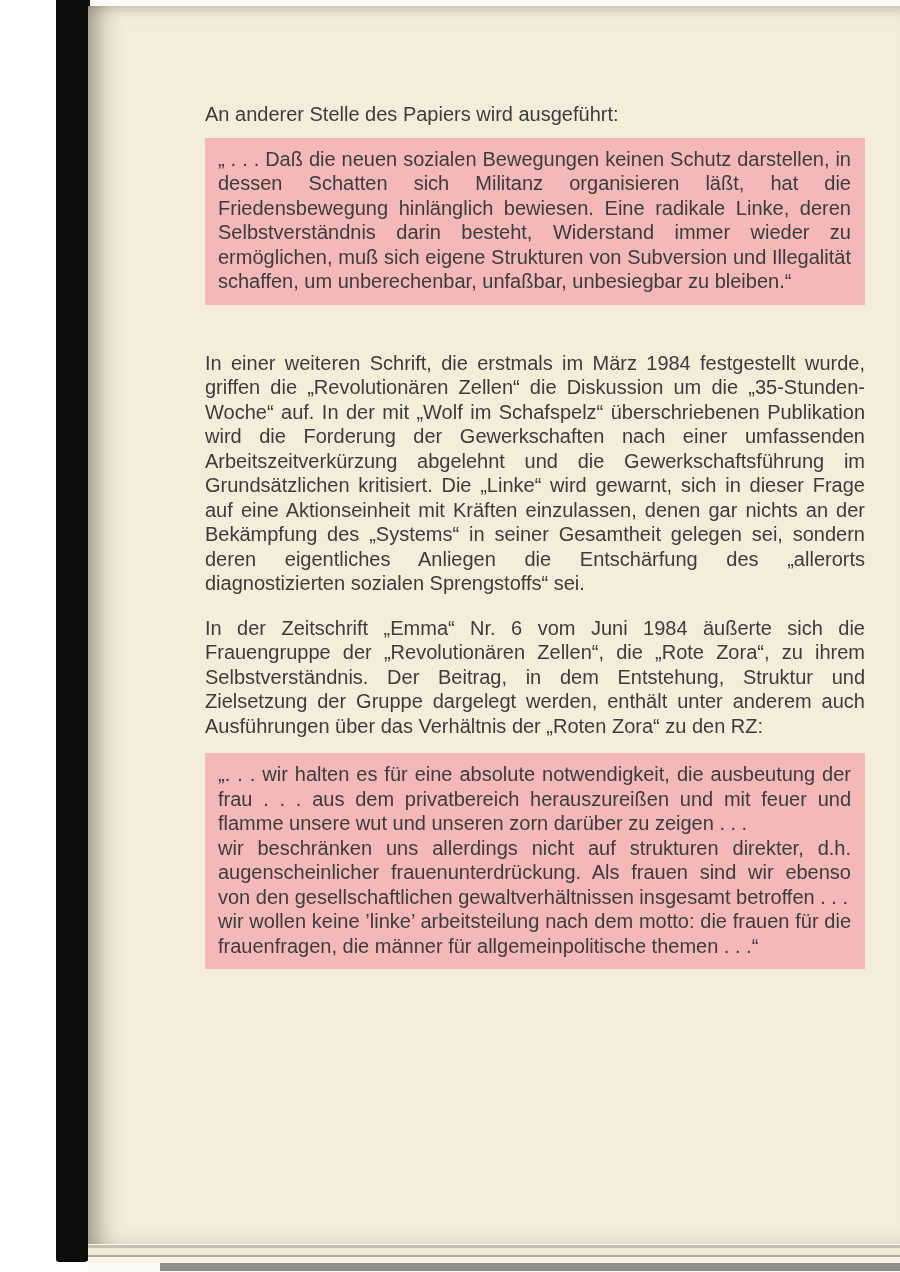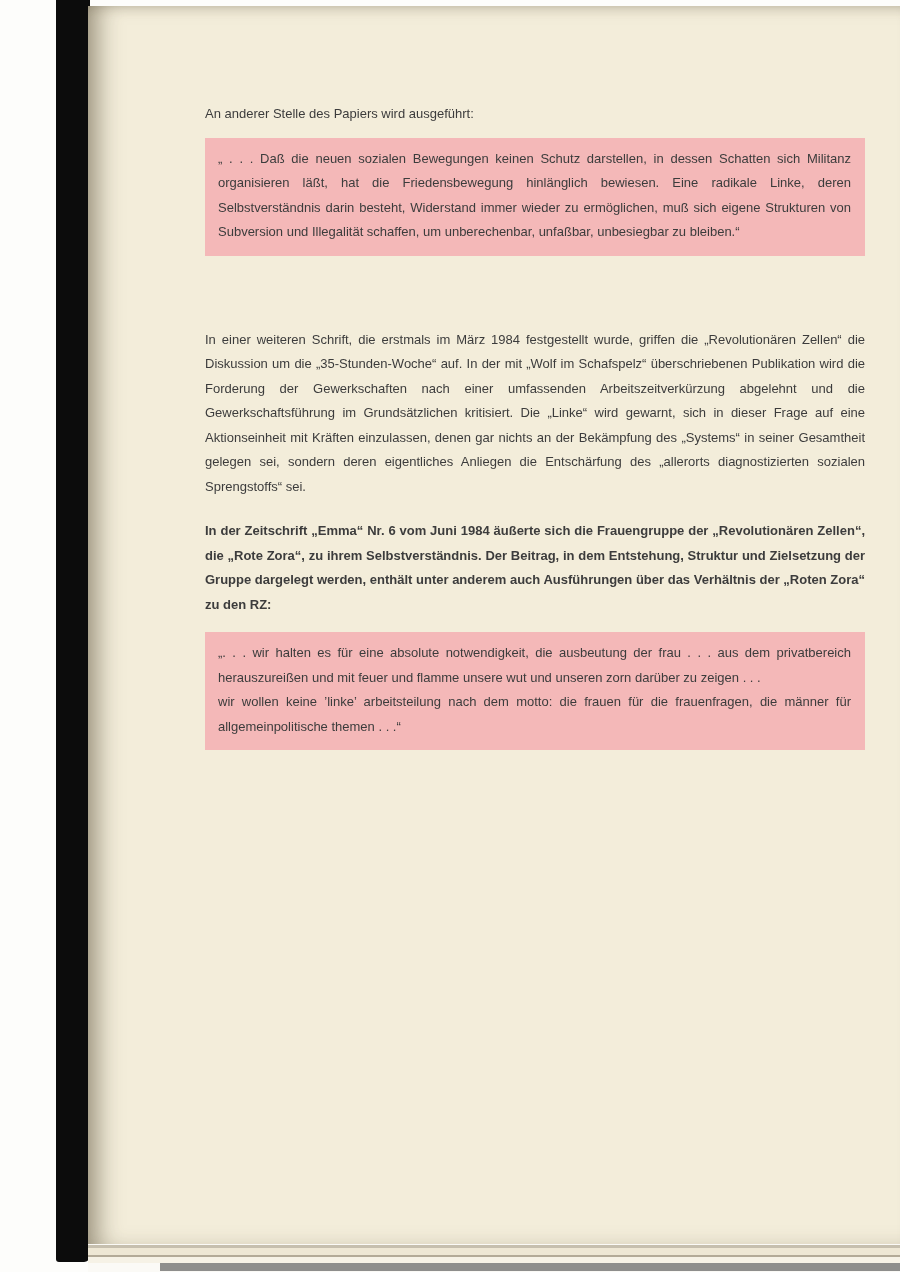--- a/index.html
+++ b/index.html
@@ -24,37 +24,37 @@
     position:absolute; left:88px; top:6px;
     width:812px; height:1238px;
     background:var(--page-bg,#f3edda);
     box-shadow: inset 20px 0 26px -12px rgba(70,58,34,0.55),
                 inset 0 10px 14px -12px rgba(70,58,34,0.35);
   }
 
   .content {
     position:absolute; left:117px; top:96px; width:660px;
     color:var(--ink,#3c3c3c);
-    font-size:13px; line-height:24.5px;
+    font-size:20px; line-height:24.5px;
     text-align:justify;
   }
 
   .lead { text-align:left; margin-bottom:11px; }
 
   .quote {
     background:var(--highlight,#f4b8b8);
     padding:9px 14px 11px 13px;
   }
   .quote p { margin:0; }
-  .q1 { margin-bottom:72px; }
+  .q1 { margin-bottom:46px; }
   .q2 { margin-bottom:50px; }
   .q3 { margin-bottom:26px; }
 
   .body-para { margin-bottom:20px; }
-  .body-para.tight { margin-bottom:15px;font-weight:bold; }
+  .body-para.tight { margin-bottom:15px; }
   .body-para.before-quote { margin-bottom:13px; }
 
   .page-number { text-align:left; margin-top:2px; }
 
   
   .edges {
     position:absolute; left:88px; top:1244px;
     width:812px; height:28px;
     background:#fbfaf6;
   }
@@ -79,20 +79,21 @@
     </div>
 
     <p class="body-para">In einer weiteren Schrift, die erstmals im März 1984 festgestellt wurde, griffen die „Revolutionären Zellen“ die Diskussion um die „35-Stunden-Woche“ auf. In der mit „Wolf im Schafspelz“ überschriebenen Publikation wird die Forderung der Gewerkschaften nach einer umfassenden Arbeitszeitverkürzung abgelehnt und die Gewerkschaftsführung im Grundsätzlichen kritisiert. Die „Linke“ wird gewarnt, sich in dieser Frage auf eine Aktionseinheit mit Kräften einzulassen, denen gar nichts an der Bekämpfung des „Systems“ in seiner Gesamtheit gelegen sei, sondern deren eigentliches Anliegen die Entschärfung des „allerorts diagnostizierten sozialen Sprengstoffs“ sei.</p>
 
     <p class="body-para tight">In der Zeitschrift „Emma“ Nr. 6 vom Juni 1984 äußerte sich die Frauengruppe der „Revolutionären Zellen“, die „Rote Zora“, zu ihrem Selbstverständnis. Der Beitrag, in dem Entstehung, Struktur und Zielsetzung der Gruppe dargelegt werden, enthält unter anderem auch Ausführungen über das Verhältnis der „Roten Zora“ zu den RZ:</p>
 
 
 
     <div class="quote q3">
       <p>„. . . wir halten es für eine absolute notwendigkeit, die ausbeutung der frau . . . aus dem privatbereich herauszureißen und mit feuer und flamme unsere wut und unseren zorn darüber zu zeigen . . .</p>
+      <p>wir beschränken uns allerdings nicht auf strukturen direkter, d.h. augenscheinlicher frauenunterdrückung. Als frauen sind wir ebenso von den gesellschaftlichen gewaltverhältnissen insgesamt betroffen . . .</p>
       <p>wir wollen keine ’linke’ arbeitsteilung nach dem motto: die frauen für die frauenfragen, die männer für allgemeinpolitische themen . . .“</p>
     </div>
 
 
   </div>
 </div>
 
 <div class="edges">
   <div class="edge-line1"></div>
   <div class="edge-band"></div>

